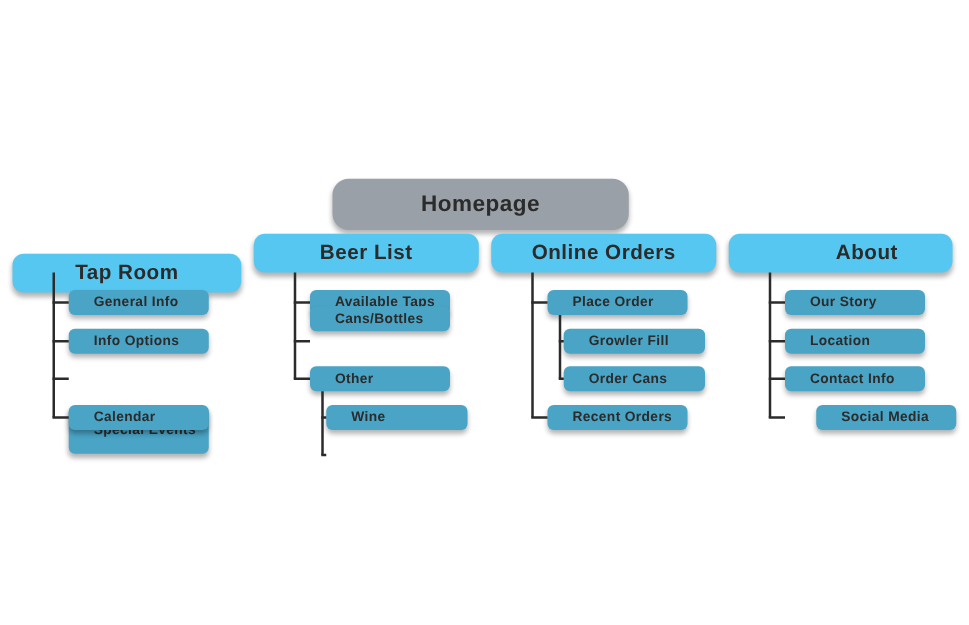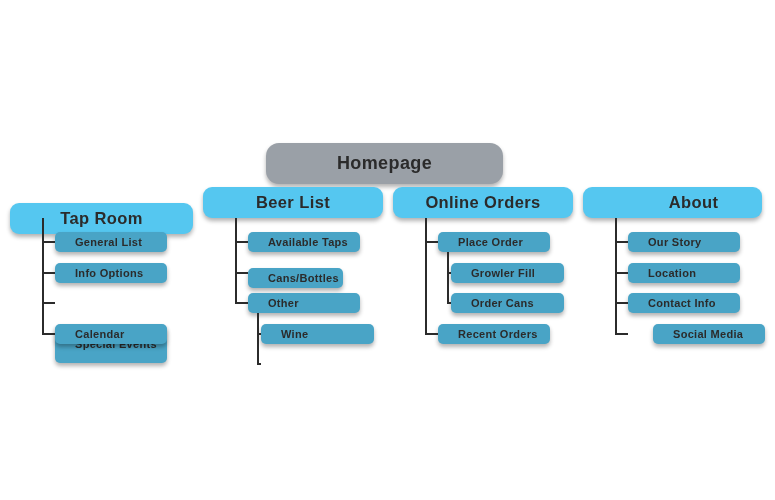--- a/index.html
+++ b/index.html
@@ -48,33 +48,33 @@
     position: absolute;
     background: var(--line-color, #2b2b2b);
   }
 </style>
 </head>
 <body>
 
 <div class="canvas" id="canvas">
     <div class="node root" style="left: 266px; top: 126px; width: 237px; height: 41px;">Homepage</div>
     <div class="node section" style="left: 10px; top: 187px; width: 183px; height: 31px; margin-top: 16px;">Tap Room</div>
-    <div class="node item" style="left: 55px; top: 232px; width: 112px; height: 20px;">General List</div>
+    <div class="node item" style="left: 55px; top: 232px; width: 112px; height: 20px;">General Info</div>
     <div class="line" style="left: 42px; top: 241px; width: 13px; height: 2px;"></div>
     <div class="node item" style="left: 55px; top: 262.5px; width: 112px; height: 20px;">Info Options</div>
     <div class="line" style="left: 42px; top: 271.5px; width: 13px; height: 2px;"></div>
     <div class="node item" style="left: 55px; top: 293px; width: 112px; height: 38px; margin-top: 32px;">Special Events</div>
     <div class="line" style="left: 42px; top: 302px; width: 13px; height: 2px;"></div>
     <div class="node item" style="left: 55px; top: 323.5px; width: 112px; height: 20px;">Calendar</div>
     <div class="line" style="left: 42px; top: 332.5px; width: 13px; height: 2px;"></div>
     <div class="line" style="left: 42px; top: 218px; width: 2px; height: 115.5px;"></div>
     <div class="node section" style="left: 203px; top: 187px; width: 180px; height: 31px;">Beer List</div>
     <div class="node item" style="left: 248px; top: 232px; width: 112px; height: 20px;">Available Taps</div>
     <div class="line" style="left: 235px; top: 241px; width: 13px; height: 2px;"></div>
-    <div class="node item" style="left: 248px; top: 268px; width: 95px; height: 20px;">Cans/Bottles</div>
+    <div class="node item" style="left: 248px; top: 245px; width: 112px; height: 20px;">Cans/Bottles</div>
     <div class="line" style="left: 235px; top: 271.5px; width: 13px; height: 2px;"></div>
     <div class="node item" style="left: 248px; top: 293px; width: 112px; height: 20px;">Other</div>
     <div class="line" style="left: 235px; top: 302px; width: 13px; height: 2px;"></div>
     <div class="node item" style="left: 261px; top: 323.5px; width: 113px; height: 20px;">Wine</div>
     <div class="line" style="left: 257px; top: 332.5px; width: 4px; height: 2px;"></div>
     <div class="line" style="left: 257px; top: 363px; width: 4px; height: 2px;"></div>
     <div class="line" style="left: 257px; top: 313px; width: 2px; height: 51px;"></div>
     <div class="line" style="left: 235px; top: 218px; width: 2px; height: 85px;"></div>
     <div class="node section" style="left: 393px; top: 187px; width: 180px; height: 31px;">Online Orders</div>
     <div class="node item" style="left: 438px; top: 232px; width: 112px; height: 20px;">Place Order</div>

